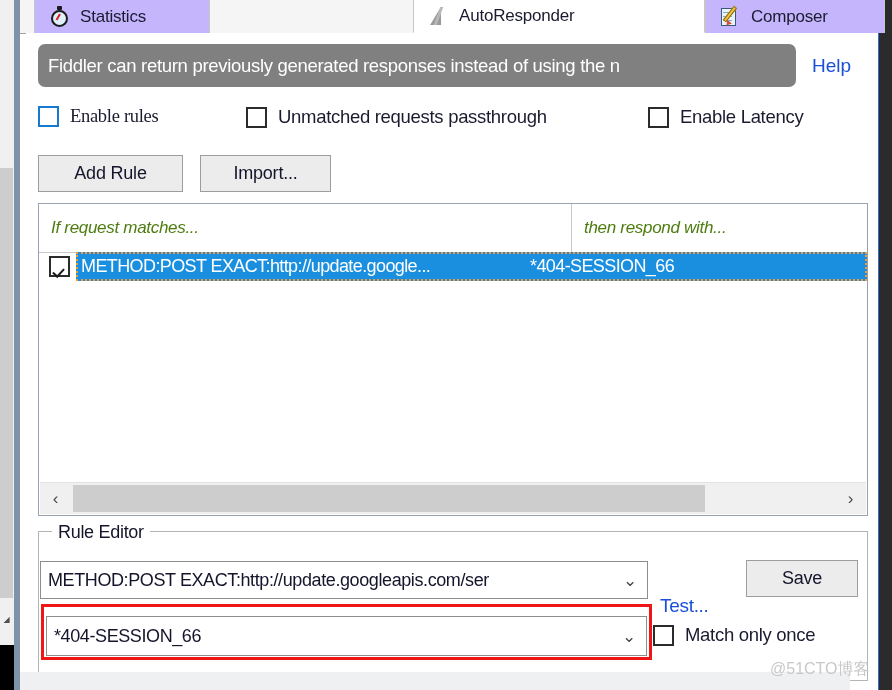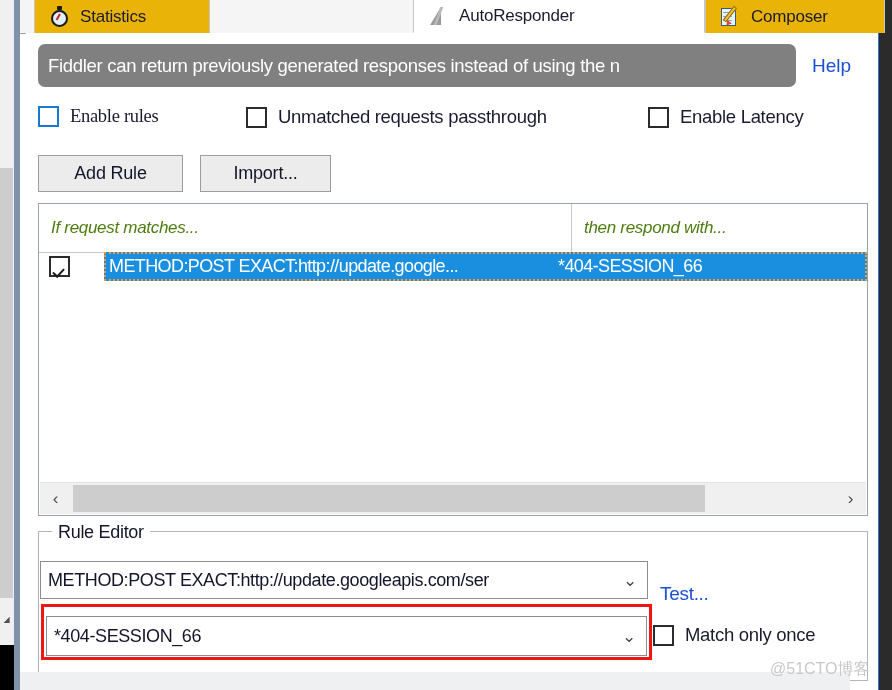--- a/index.html
+++ b/index.html
@@ -18,21 +18,21 @@
   .left-scroll-btn{position:absolute;left:0;width:13px;height:17px;background:#f0f0f0;
     display:flex;align-items:center;justify-content:center;font-size:8px;color:#505050;}
   .left-black{position:absolute;left:0;top:645px;width:14px;height:45px;background:#000;}
   .vrule{position:absolute;top:0;width:6px;height:690px;background:#7e93a8;}
   .right-dark{position:absolute;left:878px;top:0;width:14px;height:690px;background:#2b2b2b;}
   .right-blue{position:absolute;left:874px;top:0;width:5px;height:690px;background:#2f6fd0;}
 
   
   .tabstrip{position:absolute;left:20px;top:0;width:858px;height:33px;background:#f5f5f5;
     border-bottom:1px solid #a0a0a0;}
-  .tab{position:absolute;top:0;height:33px;background:#eab308;border-left:1px solid #c6c6c6;
+  .tab{position:absolute;top:0;height:33px;background:#c4b5fd;border-left:1px solid #c6c6c6;
     border-right:1px solid #c6c6c6;display:flex;align-items:center;gap:9px;padding:0 14px;
     box-sizing:border-box;font-size:17px;color:#1b1b2f;}
   .tab.active{background:#ffffff;border-bottom:1px solid #ffffff;z-index:3;}
   .tab .lbl{white-space:nowrap;letter-spacing:-0.2px;}
   .ico{width:22px;height:22px;flex:0 0 22px;position:relative;}
 
   
   .ico-stopwatch .face{position:absolute;left:2px;top:4px;width:17px;height:17px;border-radius:50%;
     border:2px solid #1a1a1a;background:#dff0fb;box-sizing:border-box;}
   .ico-stopwatch .stem{position:absolute;left:8px;top:0px;width:5px;height:4px;background:#1a1a1a;border-radius:1px;}
@@ -76,21 +76,21 @@
     font-size:18px;color:#14142a;display:flex;align-items:center;justify-content:center;
     letter-spacing:-0.2px;}
 
   
   .listbox{position:absolute;left:12px;top:170px;width:830px;height:313px;background:#ffffff;
     border:1px solid #9aa2ad;box-sizing:border-box;}
   .listhdr{position:relative;height:48px;border-bottom:1px solid #c8c8c8;}
   .hcol{position:absolute;top:0;height:48px;display:flex;align-items:center;font-size:17px;
     color:#4d7c0f;padding-left:12px;box-sizing:border-box;letter-spacing:-0.3px;font-style:italic;}
   .hcol.c2{border-left:1px solid #c8c8c8;margin-left:20px;}
-  .row{position:absolute;left:0;top:48px;width:828px;height:29px;display:flex;align-items:center;gap:28px;}
+  .row{position:absolute;left:0;top:48px;width:828px;height:29px;display:flex;align-items:center;}
   .rowcheck{width:21px;height:21px;margin-left:10px;background:#ffffff;border:2px solid #2b2b2b;
     box-sizing:border-box;position:relative;flex:0 0 21px;}
   .rowcheck:after{content:"";position:absolute;left:4px;top:8px;width:5px;height:9px;
     border:solid #1b1b1b;border-width:0 2.3px 2.3px 0;transform:rotate(43deg);}
   .rowsel{position:relative;margin-left:6px;height:29px;flex:1 1 auto;background:#1a8fe0;
     outline:2px dotted #ff9a2e;outline-offset:-2px;display:flex;align-items:center;color:#ffffff;
     font-size:18px;letter-spacing:-0.6px;white-space:nowrap;}
   .rowsel .c1{padding-left:5px;width:452px;box-sizing:border-box;overflow:hidden;}
   .rowsel .c2{padding-left:2px;}
 
@@ -221,22 +221,23 @@
     </div>
 
     <div class="group"></div>
     <div class="group-title">Rule Editor</div>
 
     <div class="combo" style="left:14px;top:528px;width:608px;height:38px;">
       <span class="val">METHOD:POST EXACT:http://update.googleapis.com/ser</span>
       <span class="chev">⌄</span>
     </div>
 
-    <div class="test-link" style="left:634px;top:550px;">Test...</div>
-
+    <div class="test-link" style="left:634px;top:562px;">Test...</div>
+
+    <div class="btn" style="left:720px;top:527px;width:112px;height:37px;">Save</div>
 
     <div class="combo" style="left:20px;top:583px;width:601px;height:40px;">
       <span class="val">*404-SESSION_66</span>
       <span class="chev">⌄</span>
     </div>
 
     <label class="cbx" style="left:627px;top:591px;">
       <span class="box"></span>
       <span>Match only once</span>
     </label>

